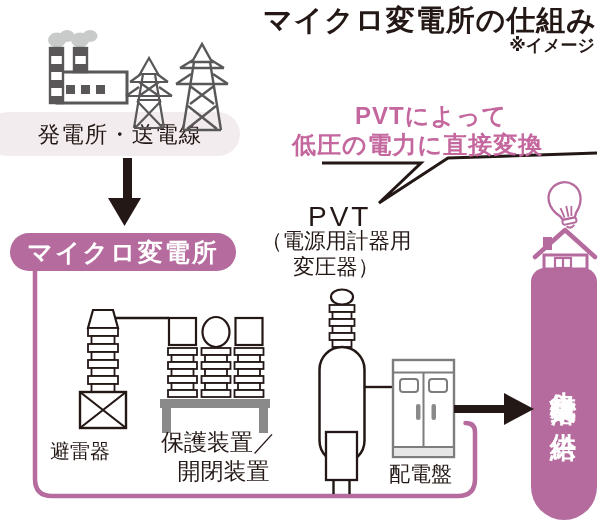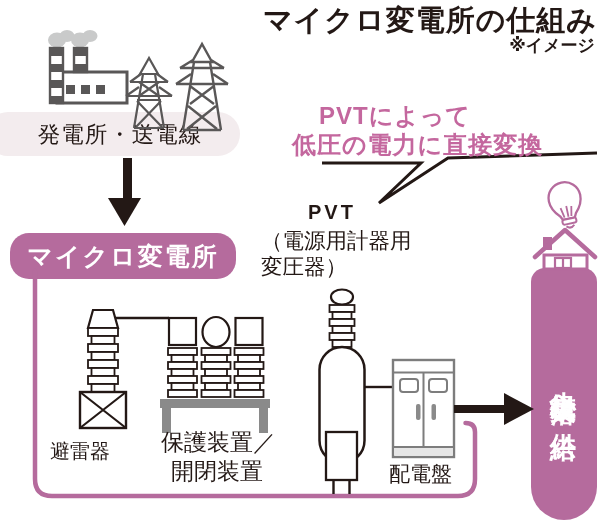--- a/index.html
+++ b/index.html
@@ -1,38 +1,38 @@
 <!DOCTYPE html>
 <html style="--accent: #b56b9d; --callout-text: #c4679e; --light-pill: #f3ecee; --ink: #231815; --icon-gray: #595757; --frame-gray: #8a8a8a; --cabinet-gray: #7d7d7d; --smoke: #c9caca; --band-fill: #e6e6e6;"><head>
 <meta charset="utf-8">
 <style>
   html,body{margin:0;padding:0;background:#fff;}
   .canvas{position:relative;width:600px;height:525px;background:#fff;overflow:hidden;
           font-family:"Liberation Sans","DejaVu Sans",sans-serif;color:var(--ink);}
-  .abs{position:absolute;}
+  .abs{position:absolute;text-align:center;}
   svg.art{position:absolute;left:0;top:0;}
   
   .title{right:3px;top:1px;font-size:29px;font-weight:bold;letter-spacing:1px;color:var(--ink);}
   .note{right:5px;top:34px;font-size:17px;font-weight:bold;color:var(--ink);}
   .callout{left:292px;top:63px;font-size:24px;font-weight:bold;line-height:29px;
            letter-spacing:1px;color:var(--callout-text);margin-top:38px;}
   .callout .c1{padding-left:27px;}
-  .pvtname{left:308px;top:201px;font-size:20px;font-weight:700;letter-spacing:3px;color:var(--ink);}
+  .pvtname{left:308px;top:201px;font-size:28px;font-weight:400;letter-spacing:3px;color:var(--ink);}
   .pvtsub{left:261px;top:229px;font-size:21.5px;font-weight:500;line-height:25.5px;color:var(--ink);}
   .lbl{font-weight:500;color:var(--ink);}
   .arrester{left:50px;top:438px;font-size:20px;}
   .protect{left:139px;top:428px;font-size:23px;line-height:28.5px;margin-left:22px;}
   .protect .ind{padding-left:10px;}
   .board{left:389px;top:460px;font-size:21px;}
   
   .pill{display:flex;align-items:center;justify-content:center;}
   .pill.light{left:-14px;top:112px;width:240px;height:44px;border-radius:22px;
               background:var(--light-pill);font-size:22.5px;font-weight:500;color:var(--ink);
               padding-left:14px;letter-spacing:1px;}
-  .pill.micro{left:10px;top:233px;width:226px;height:46px;border-radius:19px;
+  .pill.micro{left:10px;top:233px;width:226px;height:38px;border-radius:19px;
               background:var(--accent);color:#fff;font-size:25px;font-weight:bold;letter-spacing:2px;}
   .pill.supply{left:531px;top:268px;width:66px;height:252px;border-radius:14px 14px 33px 33px;
                background:var(--accent);}
   .vtext{writing-mode:vertical-rl;text-orientation:upright;color:#fff;font-size:26px;
          font-weight:bold;letter-spacing:2px;}
   
   .si{stroke:var(--ink);} .sg{stroke:var(--icon-gray);} .sc{stroke:var(--cabinet-gray);}
   .sa{stroke:var(--accent);} .fw{fill:#fff;} .fn{fill:none;} .fi{fill:var(--ink);}
   .fg{fill:var(--icon-gray);} .ff{fill:var(--frame-gray);} .fs{fill:var(--smoke);}
   .fb{fill:var(--band-fill);} .fa{fill:var(--accent);}

